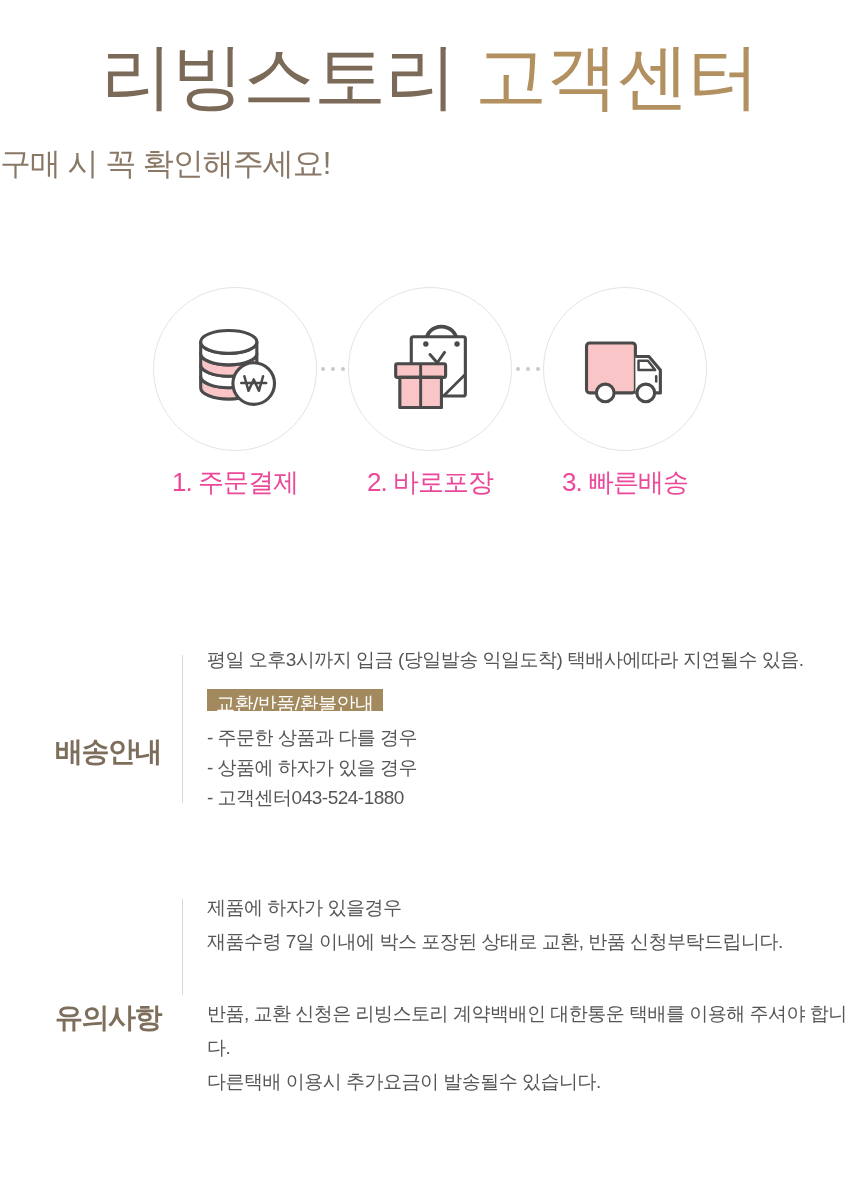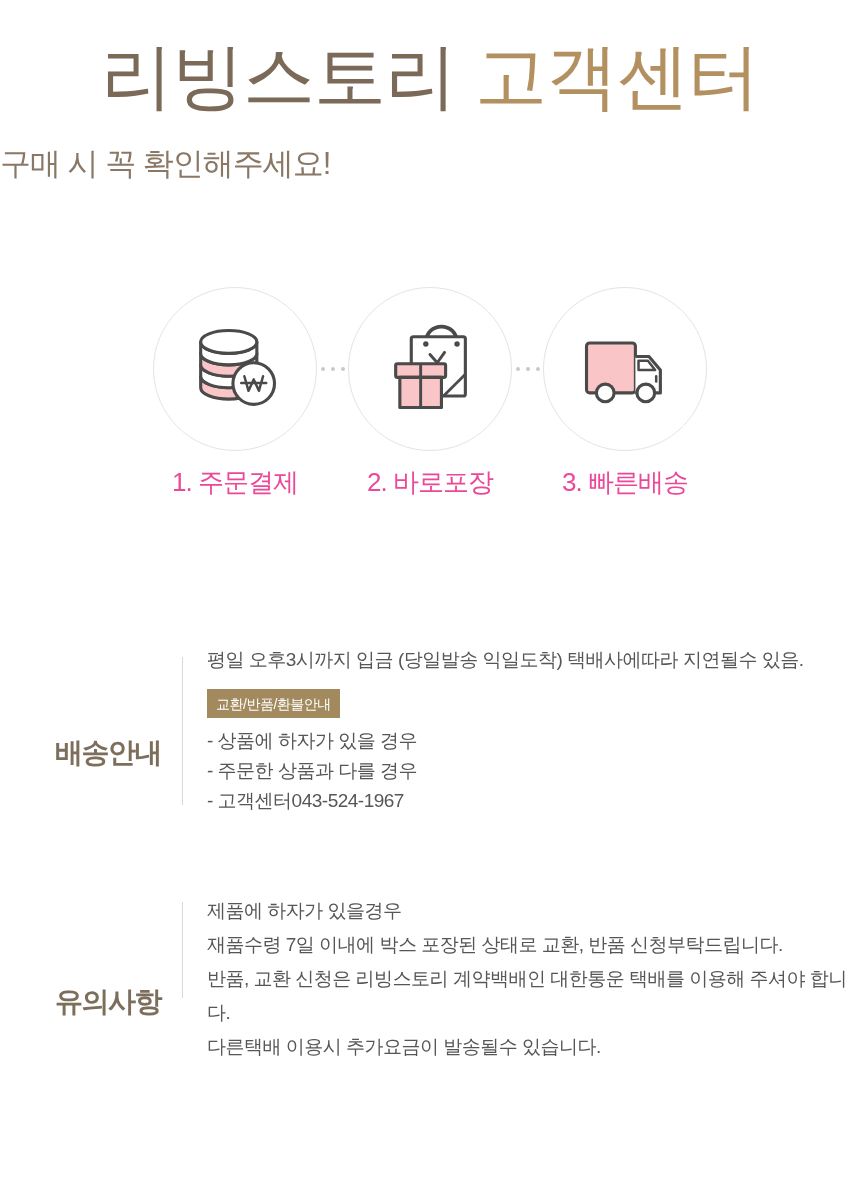--- a/index.html
+++ b/index.html
@@ -50,28 +50,28 @@
     width:113px;flex:none;
     font-size:28px;font-weight:700;color:#7d6e5c;letter-spacing:-1.5px;white-space:nowrap;margin-top:45px;
   }
   .section-divider{width:1px;flex:none;background:#d8d8d8;margin:0 0 0 14px;}
   .section-shipping .section-divider{height:148px;align-self:center;}
   .section-notice .section-divider{height:96px;align-self:flex-start;margin-top:8px;}
   .section-body{margin-left:24px;color:#565656;font-size:19px;letter-spacing:-0.5px;}
 
   .ship-intro{line-height:30px;}
   .ship-badge{
-    display:inline-block;margin-top:14px;height:29px;line-height:30px;
-    padding:0 9px;background:#a28a5e;color:#ffffff;font-size:14px;font-weight:500;
+    display:inline-block;margin-top:14px;height:22px;line-height:30px;
+    padding:0 9px;background:#a28a5e;color:#ffffff;font-size:19px;font-weight:500;
   }
   .ship-items{margin-top:8px;}
   .ship-items div{line-height:30px;}
 
   .notice-para div{line-height:34px;}
-  .notice-para.second{}
+  .notice-para.second{margin-top:38px;}
 </style>
 </head>
 <body>
 
 <div class="page">
 
   <div class="title">
     <span class="t1">리빙스토리</span><span> </span><span class="t2">고객센터</span>
   </div>
   <div class="subtitle">구매 시 꼭 확인해주세요!</div>
@@ -147,23 +147,23 @@
 
   </div>
 
   <div class="section section-shipping">
     <div class="section-label">배송안내</div>
     <div class="section-divider"></div>
     <div class="section-body">
       <div class="ship-intro">평일 오후3시까지 입금 (당일발송 익일도착) 택배사에따라 지연될수 있음.</div>
       <div class="ship-badge">교환/반품/환불안내</div>
       <div class="ship-items">
+        <div>- 주문한 상품과 다를 경우</div>
         <div>- 상품에 하자가 있을 경우</div>
-        <div>- 주문한 상품과 다를 경우</div>
-        <div>-  고객센터043-524-1967</div>
+        <div>-  고객센터043-524-1880</div>
       </div>
     </div>
   </div>
 
   <div class="section section-notice">
     <div class="section-label">유의사항</div>
     <div class="section-divider"></div>
     <div class="section-body">
       <div class="notice-para">
         <div>제품에 하자가 있을경우</div>

